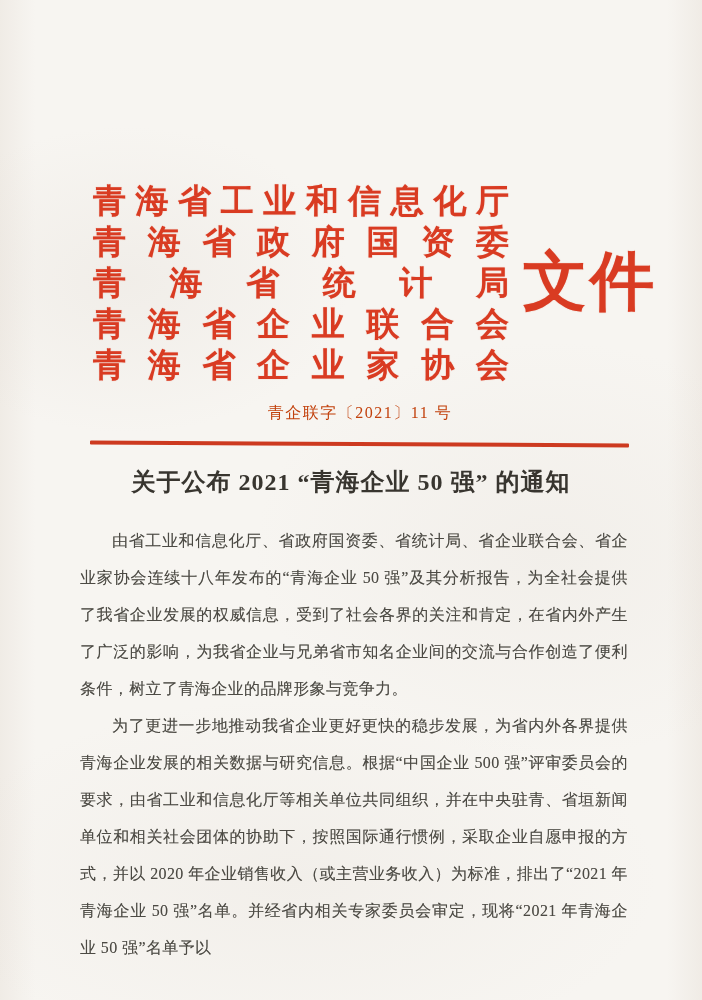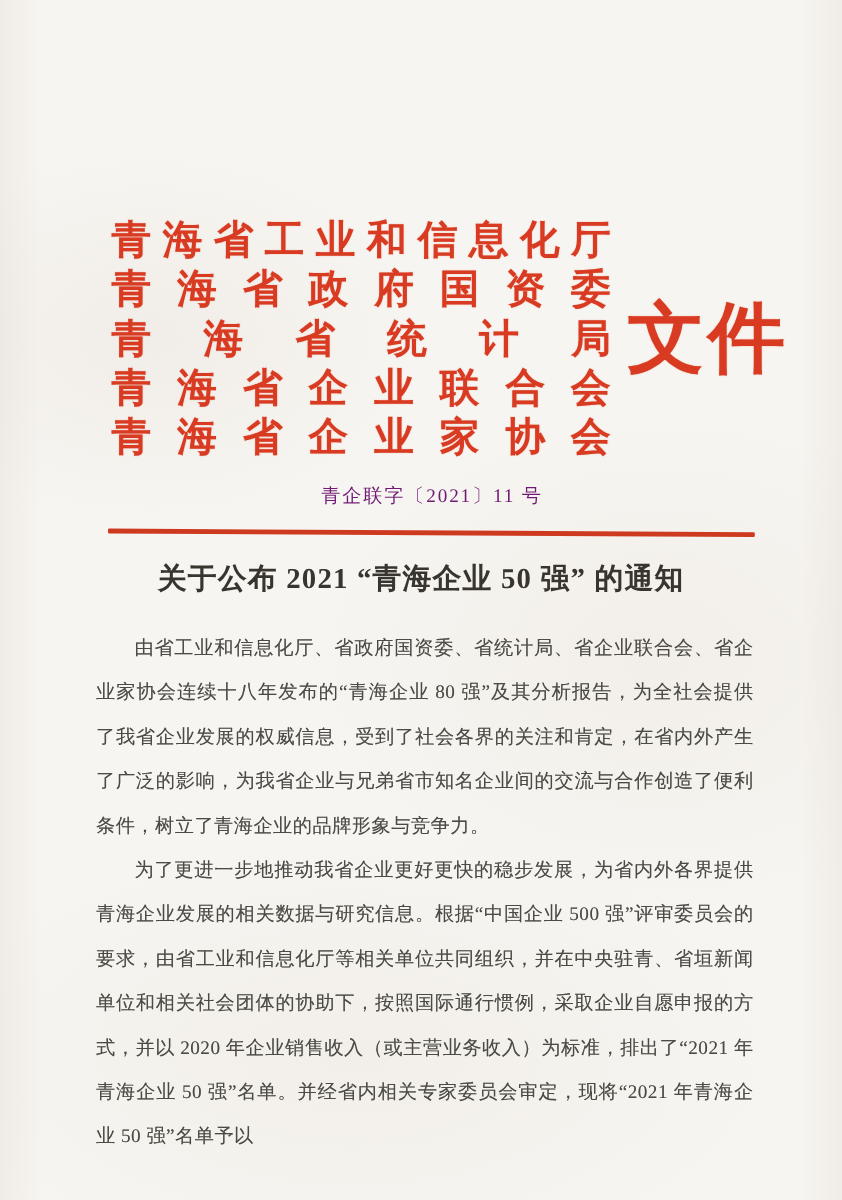--- a/index.html
+++ b/index.html
@@ -22,21 +22,21 @@
     color:#d93b22; font-weight:bold; font-size:33px; line-height:1;
     text-shadow:0 0 1px rgba(217,59,34,0.45);
   }
   .doc-type {
     position:absolute; left:523px; top:250px;
     color:#d93b22; font-weight:bold; font-size:64px; line-height:1; letter-spacing:3px;
     text-shadow:0 0 1px rgba(217,59,34,0.5);
   }
   .doc-number {
     position:absolute; left:18px; right:0; top:403px; text-align:center;
-    font-size:16px; color:#701a75; letter-spacing:1.5px;
+    font-size:16px; color:#c2410c; letter-spacing:1.5px;
   }
   .red-rule {
     position:absolute; left:90px; top:442px; width:539px; height:4px;
     background:#cd3a20; transform:rotate(0.32deg); border-radius:1px;
   }
   .title {
     position:absolute; left:0; right:0; top:466px; margin:0; text-align:center;
     font-size:24px; font-weight:bold; color:#38352f; letter-spacing:1px;
   }
   .body-block {
@@ -108,17 +108,17 @@
 
   <div class="doc-type">文件</div>
 
   <div class="doc-number">青企联字〔2021〕11 号</div>
 
   <div class="red-rule"></div>
 
   <h1 class="title">关于公布 2021 “青海企业 50 强” 的通知</h1>
 
   <div class="body-block">
-    <p class="para">由省工业和信息化厅、省政府国资委、省统计局、省企业联合会、省企业家协会连续十八年发布的“青海企业 80 强”及其分析报告，为全社会提供了我省企业发展的权威信息，受到了社会各界的关注和肯定，在省内外产生了广泛的影响，为我省企业与兄弟省市知名企业间的交流与合作创造了便利条件，树立了青海企业的品牌形象与竞争力。</p>
+    <p class="para">由省工业和信息化厅、省政府国资委、省统计局、省企业联合会、省企业家协会连续十八年发布的“青海企业 50 强”及其分析报告，为全社会提供了我省企业发展的权威信息，受到了社会各界的关注和肯定，在省内外产生了广泛的影响，为我省企业与兄弟省市知名企业间的交流与合作创造了便利条件，树立了青海企业的品牌形象与竞争力。</p>
     <p class="para">为了更进一步地推动我省企业更好更快的稳步发展，为省内外各界提供青海企业发展的相关数据与研究信息。根据“中国企业 500 强”评审委员会的要求，由省工业和信息化厅等相关单位共同组织，并在中央驻青、省垣新闻单位和相关社会团体的协助下，按照国际通行惯例，采取企业自愿申报的方式，并以 2020 年企业销售收入（或主营业务收入）为标准，排出了“2021 年青海企业 50 强”名单。并经省内相关专家委员会审定，现将“2021 年青海企业 50 强”名单予以</p>
   </div>
 
 </div>
 
 </body></html>

